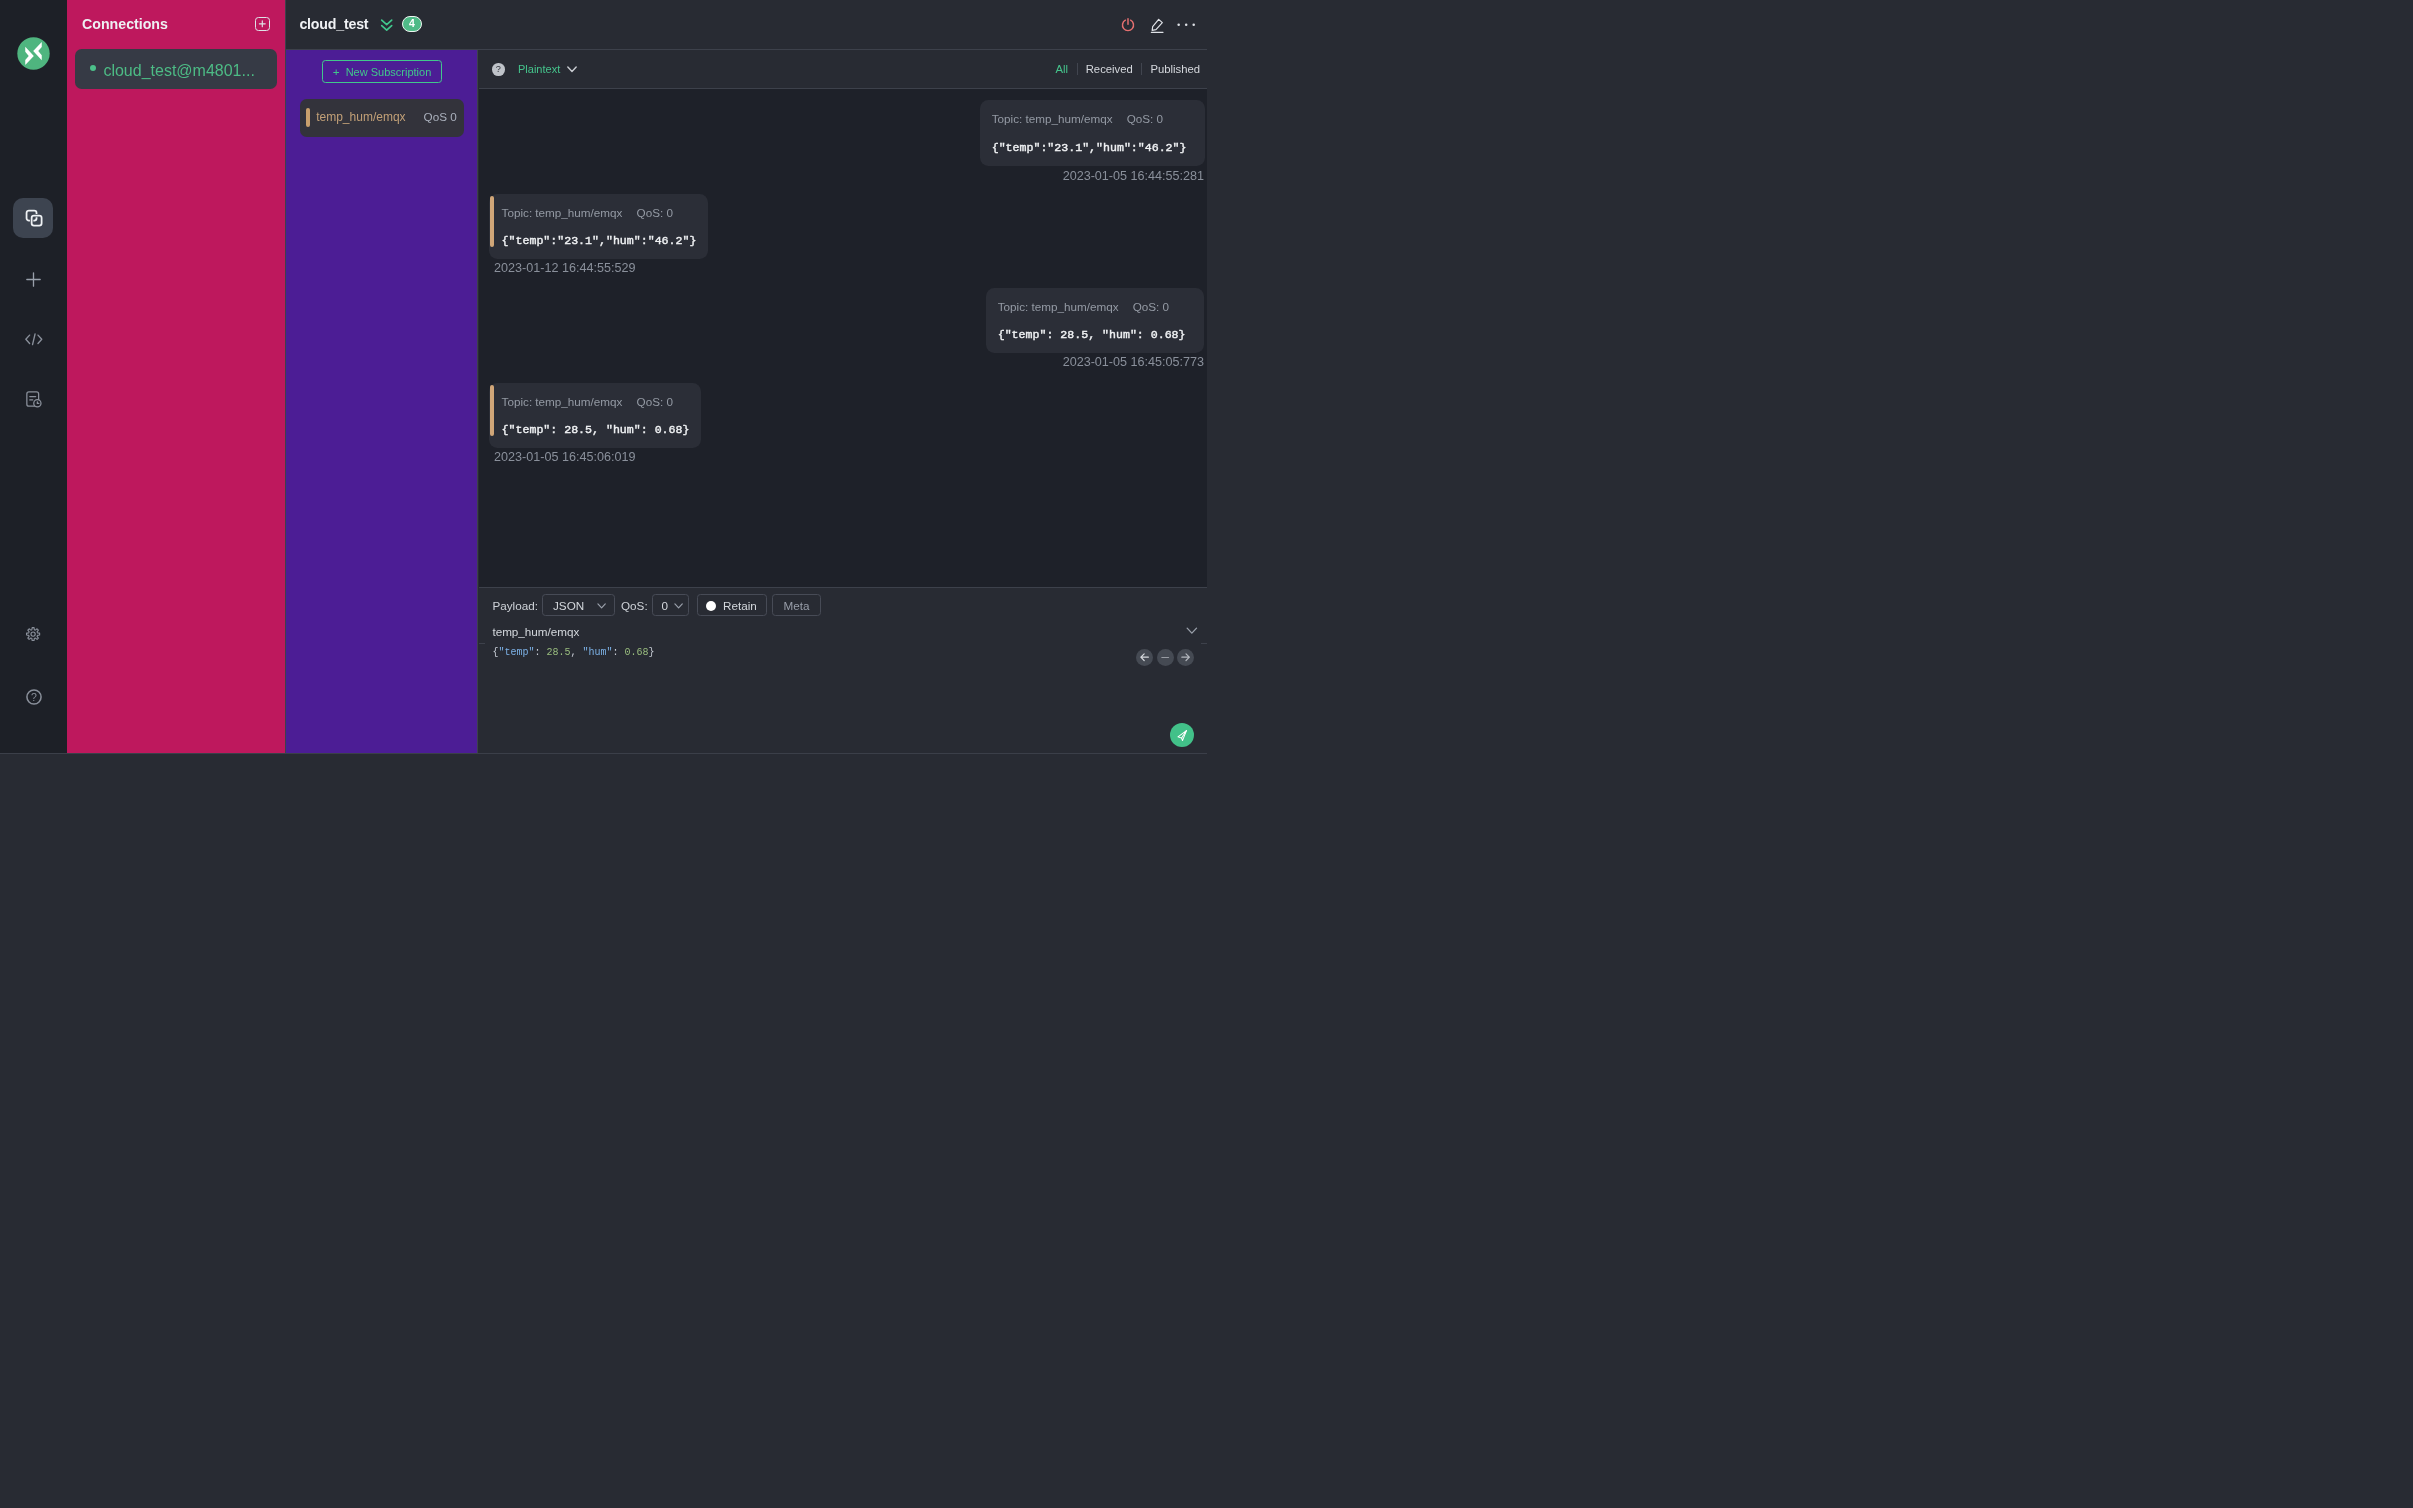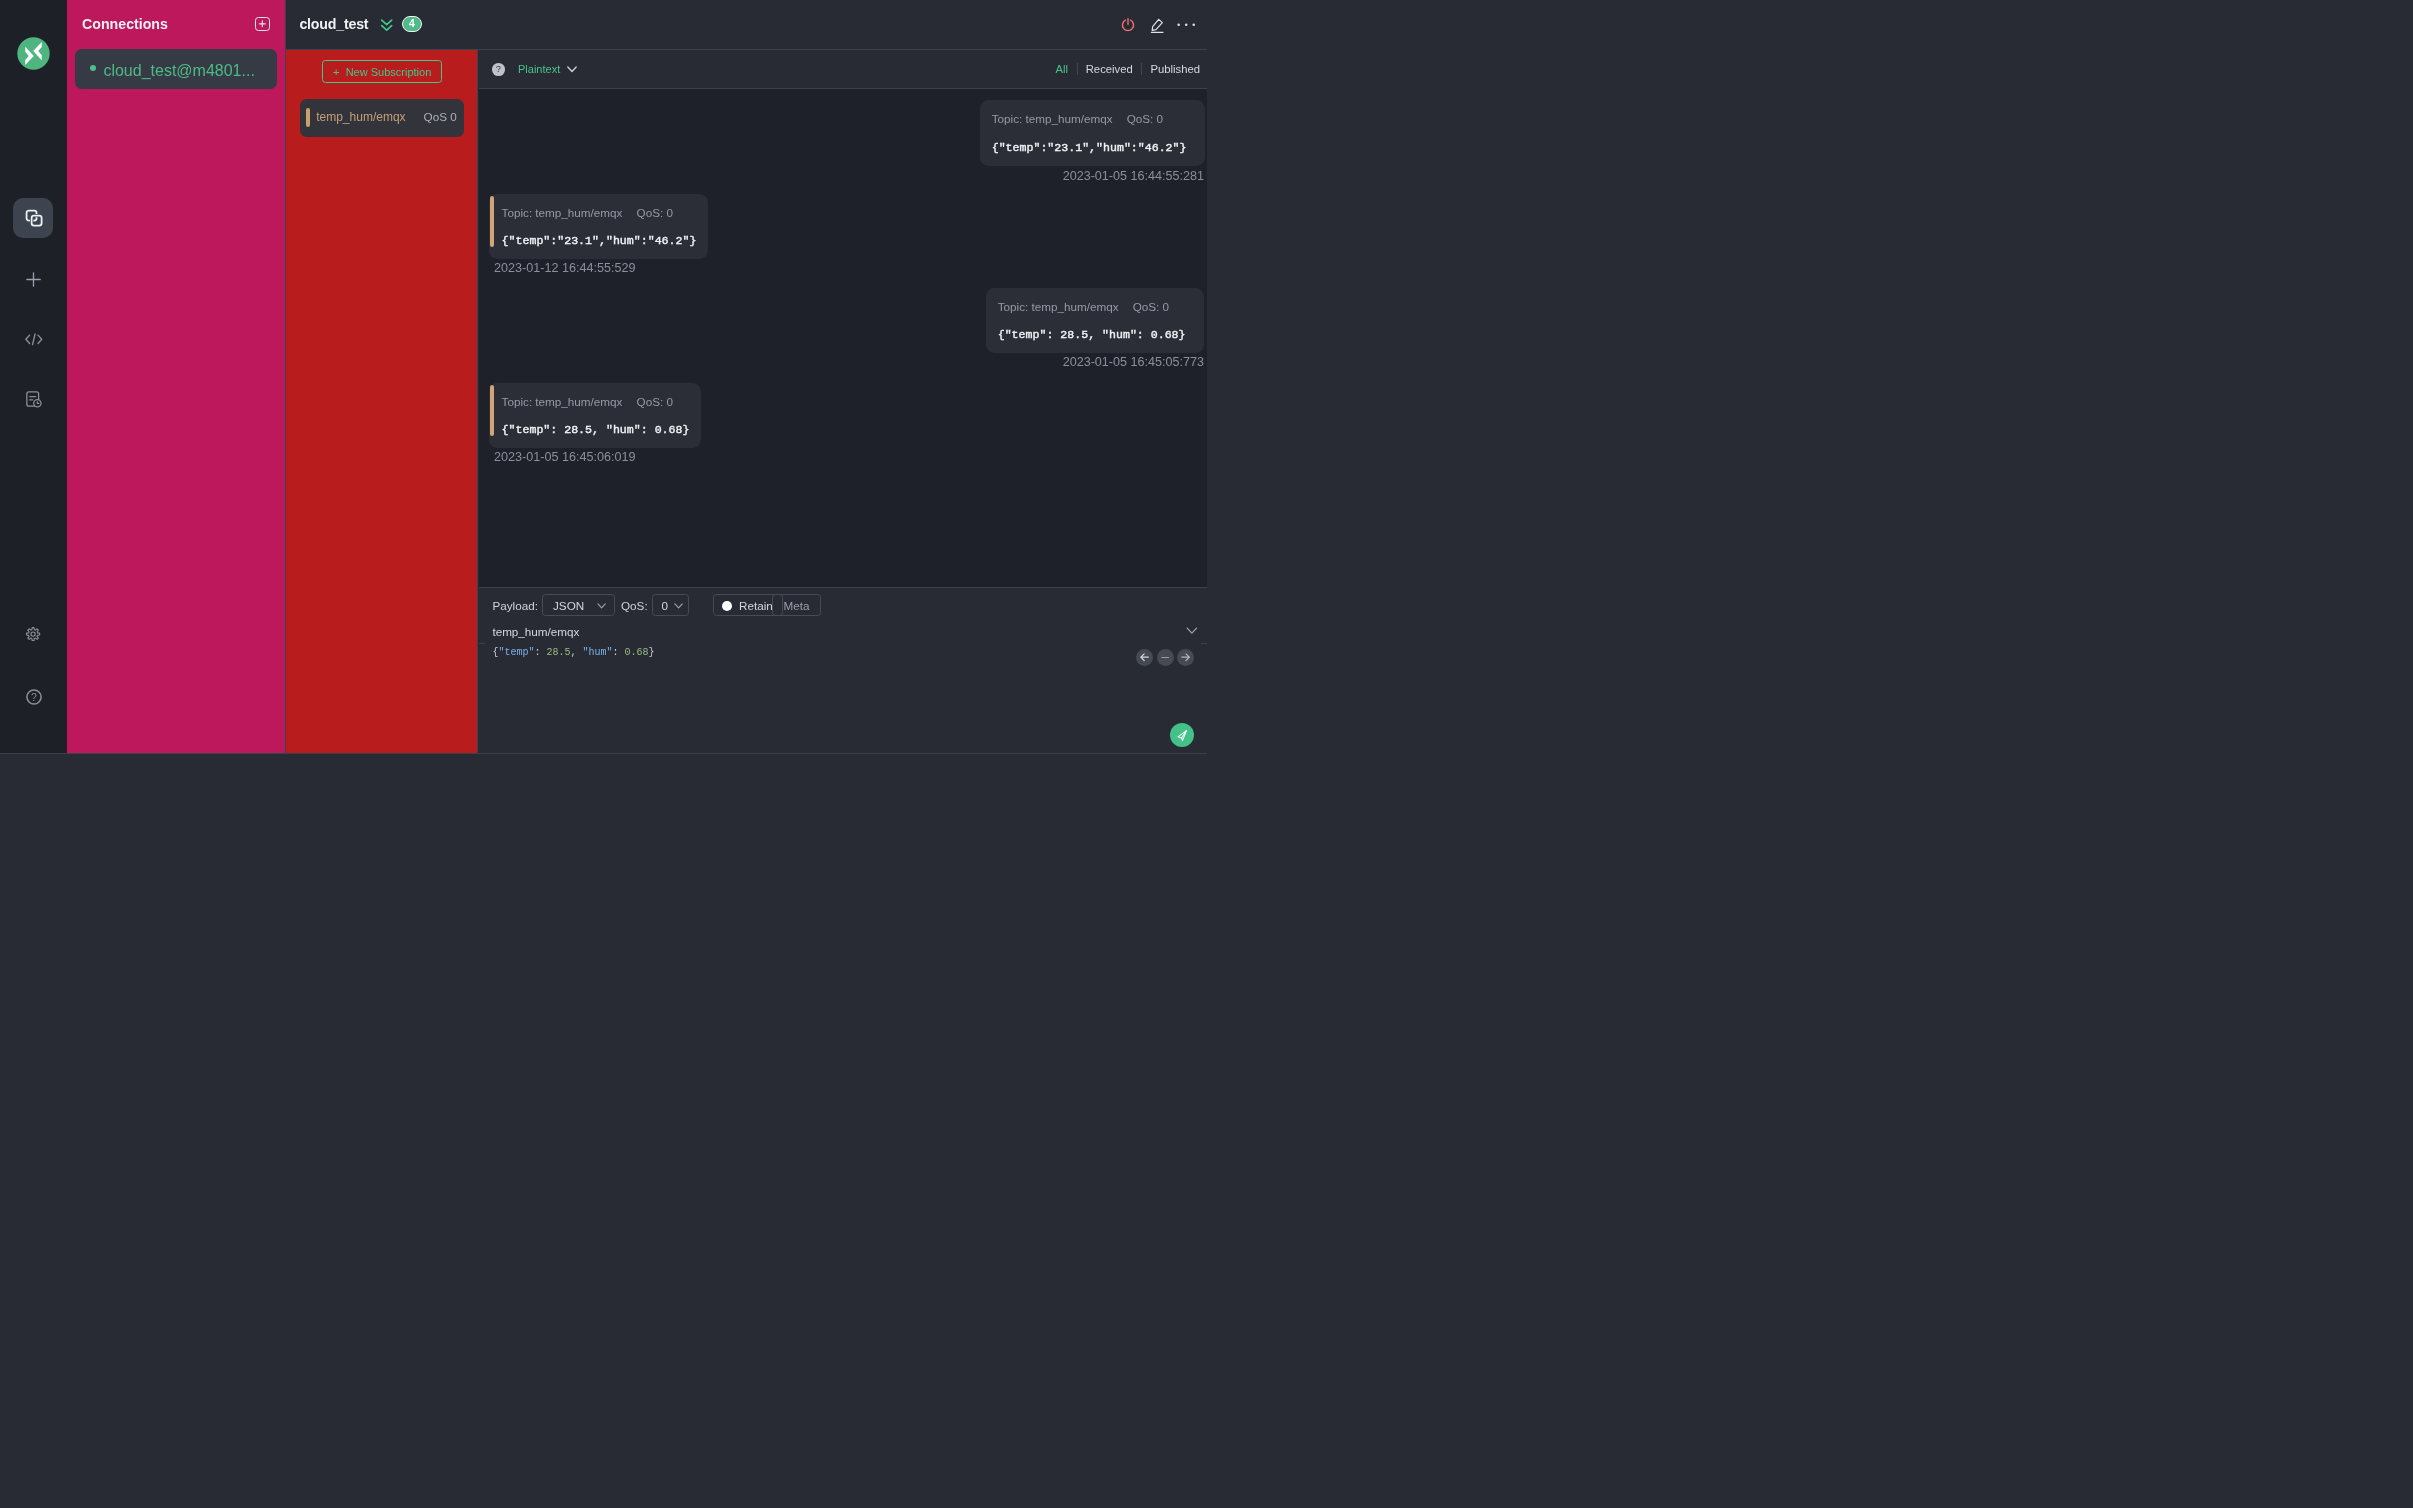--- a/index.html
+++ b/index.html
@@ -19,21 +19,21 @@
   #conn-item { left:8.4px; top:49px; width:202px; height:40px; border-radius:6.7px; background:#363a45; }
   #conn-dot { left:14.2px; top:15.5px; width:6.3px; height:6.3px; border-radius:50%; background:#4cc08a; }
   #conn-name { left:28px; top:12.6px; font-size:16px; color:#4dbb85; }
 
   
   #mainheader { left:286px; top:0; width:921px; height:50px; border-bottom:0.8px solid #3d414b; background:#282b33; }
   #cloudtest { left:13.4px; top:16px; font-size:14.2px; letter-spacing:-0.2px; font-weight:bold; color:#f0f2f5; }
   #badge { left:116px; top:16px; width:20px; height:16.3px; border-radius:8.4px; background:#4fba87; border:1.5px solid #eef6f1; color:#fff; font-size:10.5px; font-weight:bold; text-align:center; line-height:13.4px; }
 
   
-  #subcol { left:286px; top:50px; width:192px; height:704px; background:#b91c1c; border-right:0.8px solid #3d414b; }
+  #subcol { left:286px; top:50px; width:192px; height:704px; background:#4c1d95; border-right:0.8px solid #3d414b; }
   #newsub { left:36px; top:10px; width:120px; height:22.6px; border:0.8px solid #41c78c; border-radius:3.4px; color:#41c78c; font-size:11px; text-align:center; line-height:21px; }
   #subitem { left:14.2px; top:49px; width:164px; height:38px; border-radius:6.7px; background:#33333b; }
   #subbar { left:6.3px; top:9.2px; width:3.8px; height:19px; border-radius:2.1px; background:#c9a06c; }
   #subtopic { left:16px; top:11px; font-size:12px; color:#c2a077; }
   #subqos { right:7.5px; top:11px; font-size:11.7px; color:#aab0bc; }
 
   
   #msgheader { left:479px; top:50px; width:728px; height:39px; border-bottom:0.8px solid #3d414b; background:#282b33; }
   #qmark { left:13px; top:13px; width:12.6px; height:12.6px; border-radius:50%; background:#bfc3c9; color:#2b2e36; font-size:9.2px; text-align:center; line-height:12.6px; }
   #plaintext { left:39px; top:13.4px; font-size:11px; color:#45c48c; }
@@ -51,21 +51,21 @@
   .rec .bub-top, .rec .bub-pay { left:12.6px; }
   .tstamp { position:absolute; font-size:12.6px; color:#8a909b; white-space:nowrap; }
 
   
   #pubpanel { left:479px; top:587px; width:728px; height:168px; background:#282b33; border-top:0.8px solid #3d414b; }
   .selbox { position:absolute; top:5.9px; height:22.6px; border:0.8px solid #474b56; border-radius:3.4px; color:#d4d8dd; font-size:11.7px; }
   #lab-payload { left:13.4px; top:11px; font-size:11.7px; color:#ced2d8; }
   #sel-json { left:63px; width:73px; }
   #lab-qos { left:142px; top:11px; font-size:11.7px; color:#ced2d8; }
   #sel-qos { left:173px; width:37px; }
-  #box-retain { left:218px; width:70px;margin-left:16px; }
+  #box-retain { left:218px; width:70px; }
   #box-meta { left:293px; width:49px; color:#989ea9; text-align:center; line-height:21px; }
   #pub-topic { left:13.4px; top:37px; font-size:11.7px; color:#d4d8dd; }
   #pub-code { left:13.4px; top:59px; font-family:"Liberation Mono", monospace; font-size:10px; color:#c6cbd4; }
   #pub-code .k { color:#7cb1e6; }
   #pub-code .n { color:#99bd7e; }
   .navcirc { position:absolute; top:61px; width:17px; height:17px; border-radius:50%; background:#454a53; }
   #send { left:691px; top:135px; width:24px; height:24px; border-radius:50%; background:#42c189; }
   #edit-tick { left:0; top:55px; width:5.9px; height:0.8px; background:#3d414b; }
 </style>
 </head>

